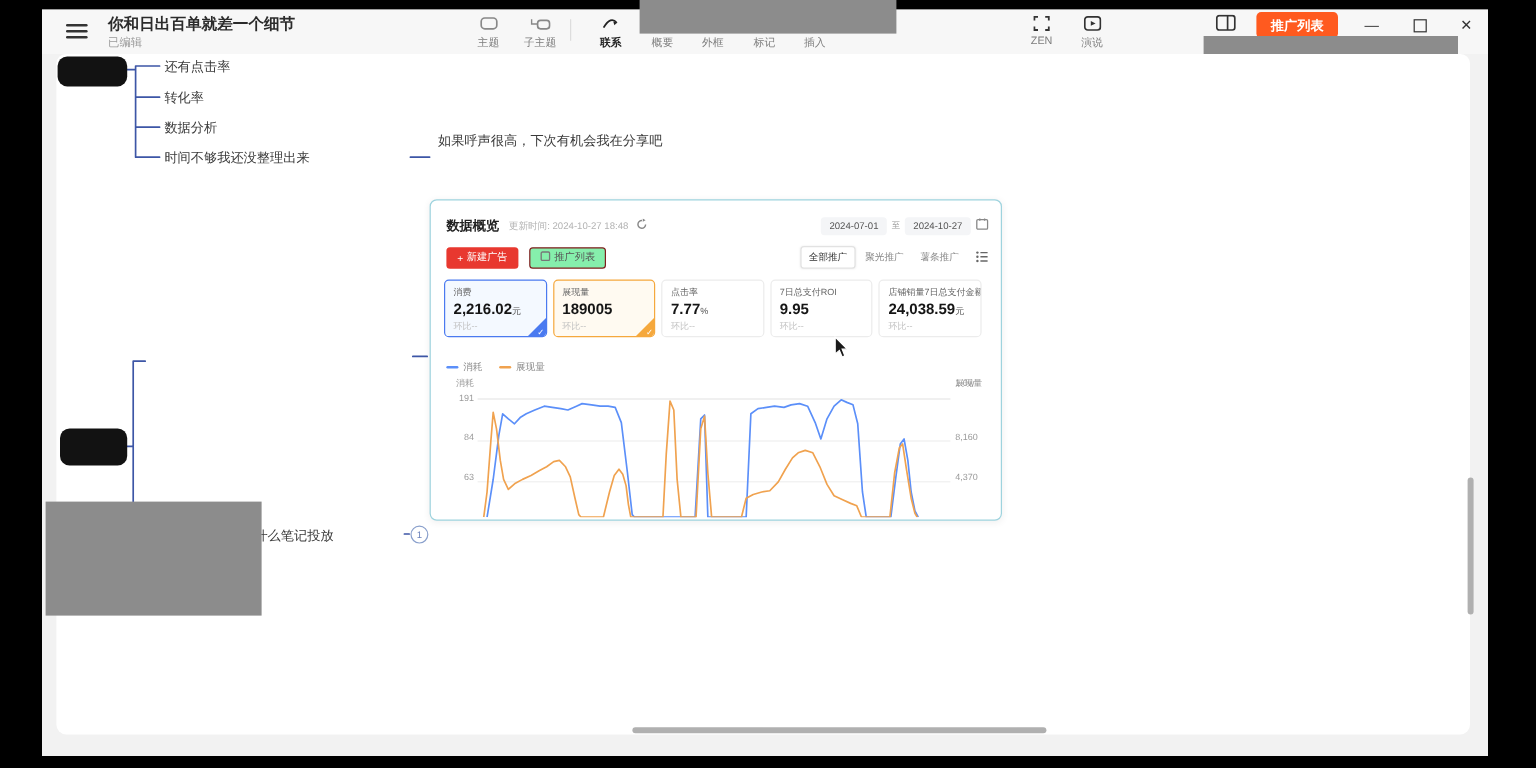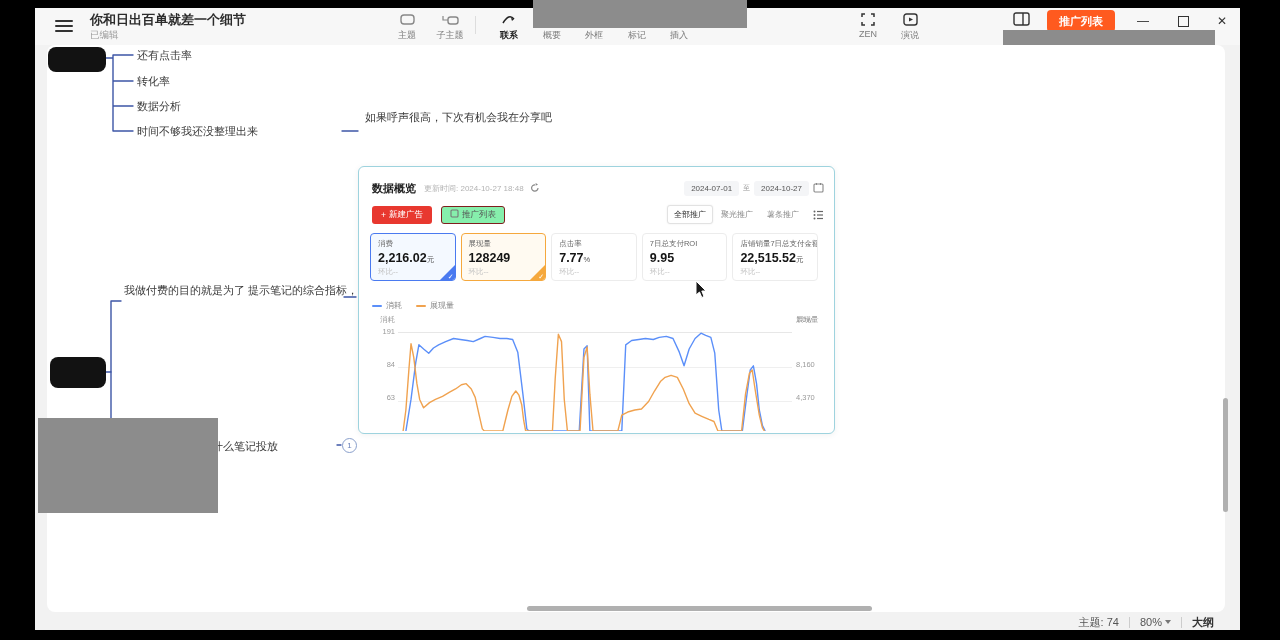--- a/index.html
+++ b/index.html
@@ -171,30 +171,20 @@
     <div class="abs winbtn" style="left:1135px;" id="btn-max">
         <span></span>
       </div>
     <div class="abs winbtn" style="left:1174px;" id="btn-close">✕</div>
 
     <div class="abs redaction" style="left:968px;top:22px;width:212px;height:58px;"></div>
   </div>
 
   <div class="abs" id="canvas"></div>
 
-  <div class="abs" id="statusbar">
-    <span id="sb-topics">主题: 74</span>
-    <span class="sb-div"></span>
-    <span id="sb-zoom">
-        <span>80%</span>
-        <span class="caret-down"></span>
-      </span>
-    <span class="sb-div"></span>
-    <span id="sb-outline">大纲</span>
-  </div>
 
   <div class="abs" id="hscroll"></div>
   <div class="abs" id="vscroll"></div>
 </div>
 
 <svg class="abs" id="connector-svg">
   <g fill="none" stroke="#3d56a6" stroke-width="1.4" stroke-linecap="round" stroke-linejoin="round">
     <path d="M106,58 H113 M113,55 V131 M113,55 H133 M113,81 H133 M113,106 H133 M113,131 H133"></path>
     <path d="M342,131 H358"></path>
     <path d="M106,372 H111 M111,372 V301 M111,301 H121"></path>
@@ -205,21 +195,20 @@
 </svg>
 
 <div class="abs mm-black-node" style="left:48px;top:47px;width:58px;height:25px;"></div>
 <div class="abs mm-text" style="left:137px;top:48px;">还有点击率</div>
 <div class="abs mm-text" style="left:137px;top:74px;">转化率</div>
 <div class="abs mm-text" style="left:137px;top:99px;text-align:right;">数据分析</div>
 <div class="abs mm-text" style="left:137px;top:124px;">时间不够我还没整理出来</div>
 <div class="abs mm-text" style="left:365px;top:110px;">如果呼声很高，下次有机会我在分享吧</div>
 
 <div class="abs mm-text" id="paid-text" style="left:124px;top:283px;">
-  <div>我做付费的目的就是为了 提示笔记的综合指标，</div>
 </div>
 <div class="abs mm-black-node" style="left:50px;top:357px;width:56px;height:31px;"></div>
 <div class="abs mm-text" style="left:212px;top:439px;">什么笔记投放</div>
 <div class="abs mm-badge" style="left:342px;top:438px;">1</div>
 
 <div class="abs" id="dash">
   <div class="abs" id="dash-header">
     <span id="dash-title">数据概览</span>
     <span id="dash-updated">更新时间: 2024-10-27 18:48</span>
     <span id="refresh-icon"><svg width="10" height="10">
@@ -267,38 +256,38 @@
   <div class="abs" id="metric-row">
     <div class="mcard sel-blue">
       <div class="mlabel">消费</div>
       <div class="mvalrow"><span>2,216.02</span><span class="munit">元</span></div>
       <div class="mcompare">环比--</div>
       <span class="corner"></span>
         <span class="corner-check">✓</span>
     </div>
     <div class="mcard sel-orange">
       <div class="mlabel">展现量</div>
-      <div class="mvalrow"><span>128249</span><span class="munit"></span></div>
+      <div class="mvalrow"><span>189005</span><span class="munit"></span></div>
       <div class="mcompare">环比--</div>
       <span class="corner"></span>
         <span class="corner-check">✓</span>
     </div>
     <div class="mcard">
       <div class="mlabel">点击率</div>
       <div class="mvalrow"><span>7.77</span><span class="munit">%</span></div>
       <div class="mcompare">环比--</div>
     </div>
     <div class="mcard">
       <div class="mlabel">7日总支付ROI</div>
       <div class="mvalrow"><span>9.95</span><span class="munit"></span></div>
       <div class="mcompare">环比--</div>
     </div>
     <div class="mcard">
       <div class="mlabel">店铺销量7日总支付金额</div>
-      <div class="mvalrow"><span>22,515.52</span><span class="munit">元</span></div>
+      <div class="mvalrow"><span>24,038.59</span><span class="munit">元</span></div>
       <div class="mcompare">环比--</div>
     </div>
   </div>
 
   <div class="abs" id="chart-block">
     <div id="legend-row">
       <span class="leg">
           <span class="dash" style="background:#5b8ff9"></span>
           <span>消耗</span>
         </span>

